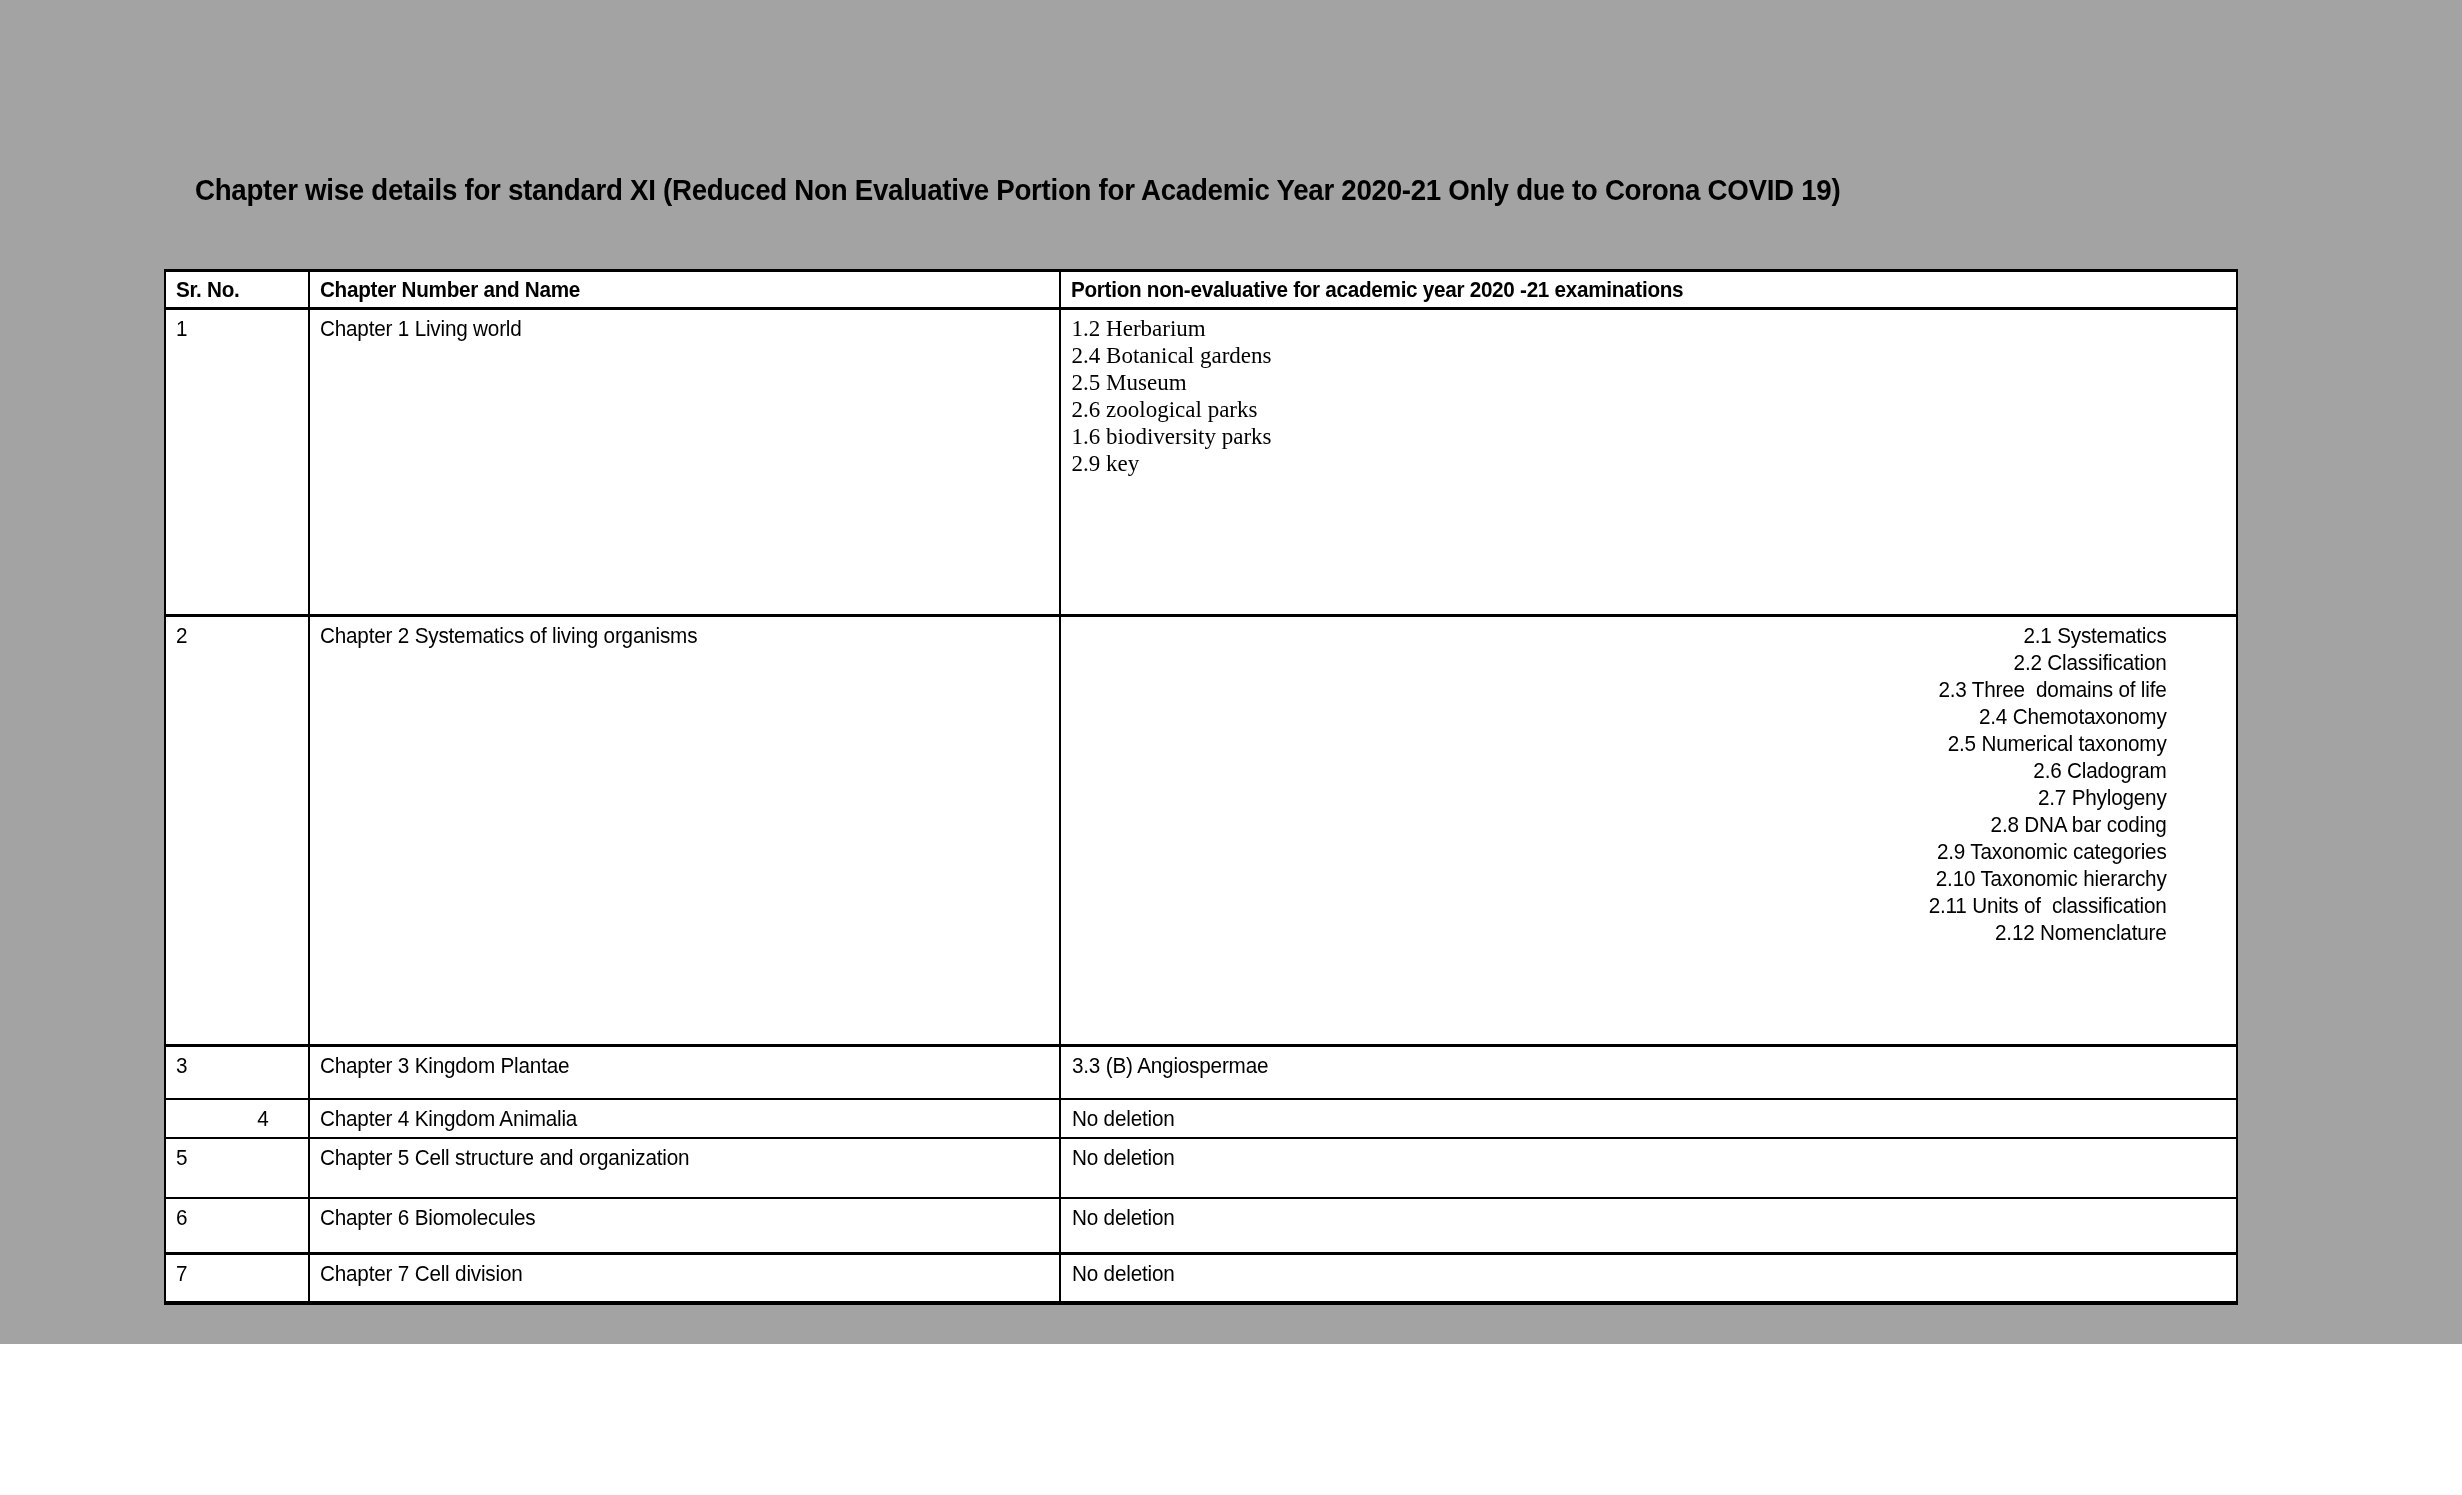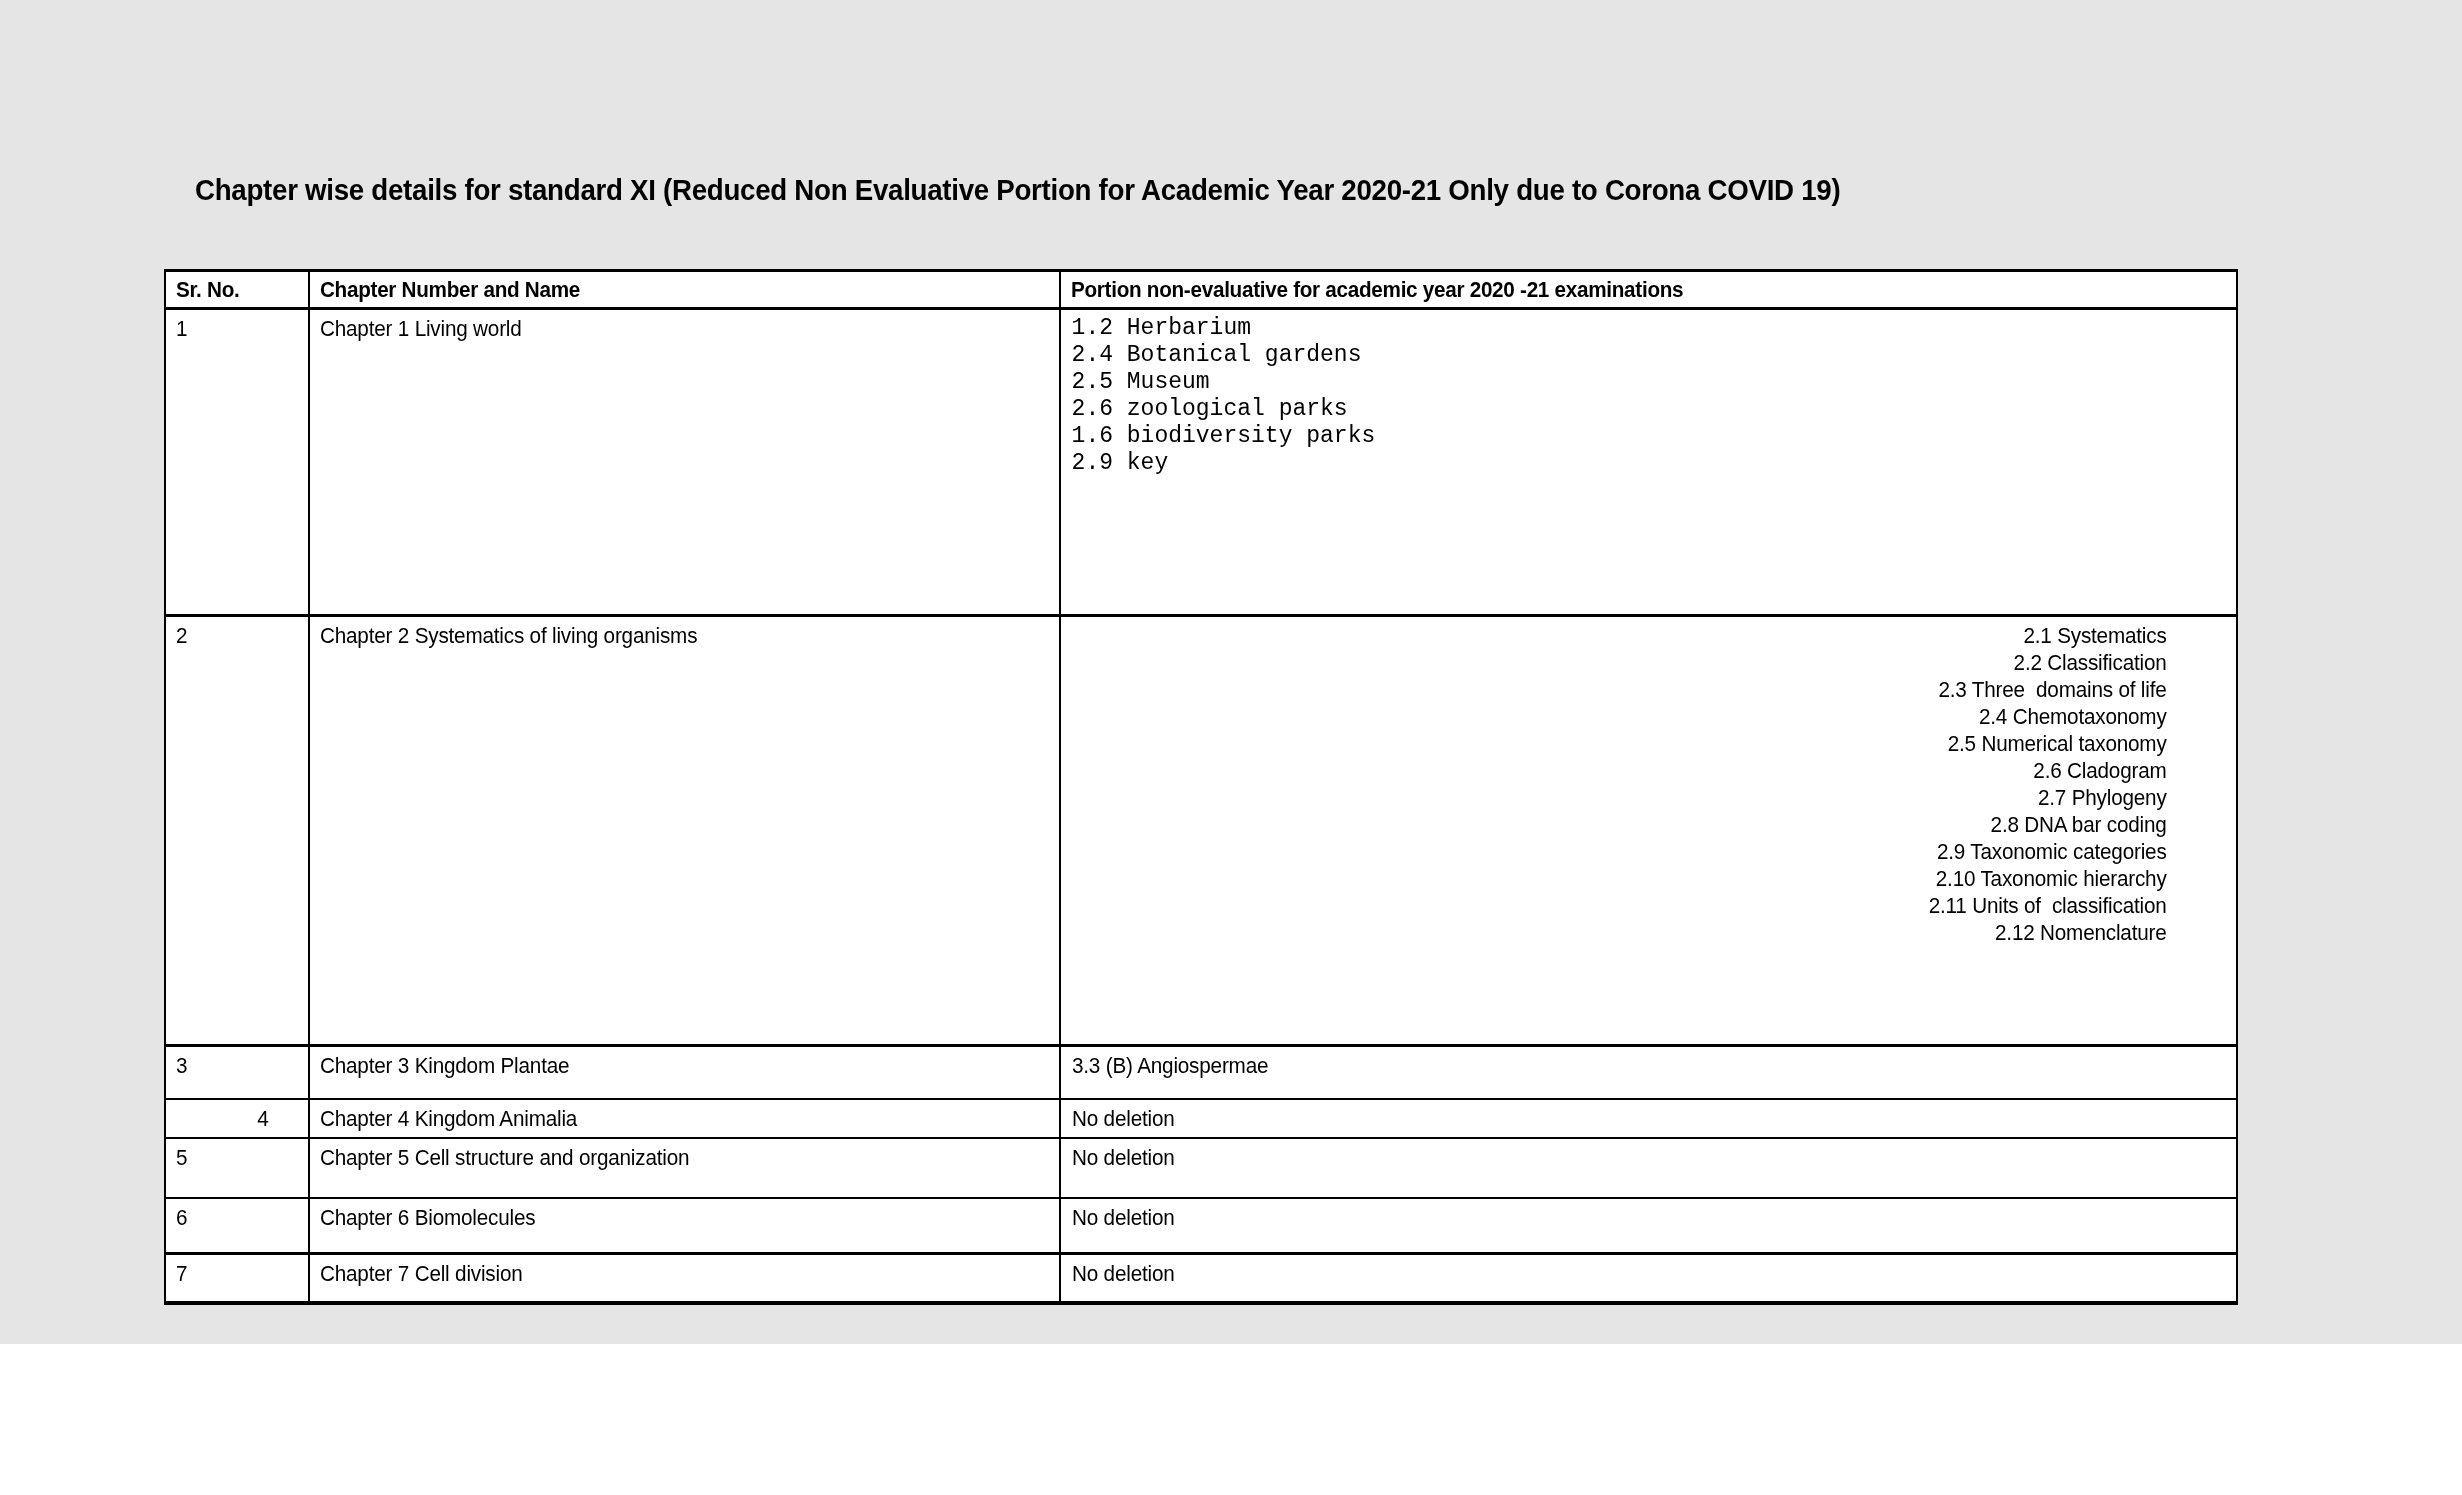--- a/index.html
+++ b/index.html
@@ -15,21 +15,21 @@
     font-family: "Liberation Sans", sans-serif;
     color: #000000;
     overflow: hidden;
   }
 
   .page {
     position: absolute;
     left: 0; top: 0;
     width: 2462px;
     height: 1344px;
-    background: #e5e5e5;
+    background: #a3a3a3;
   }
 
   
   .doc-title {
     position: absolute;
     left: 195px;
     top: 172px;
     width: 2093px;
     font-family: "Liberation Sans", sans-serif;
     font-weight: bold;
@@ -100,21 +100,21 @@
     line-height: 27px;
     letter-spacing: -0.2px;
   }
   td .cell.narrow {
     font-family: "Liberation Sans", sans-serif;
     transform: scaleX(0.94);
     transform-origin: left top;
     width: 106%;
   }
   td .cell.wide {
-    font-family: Liberation Mono, monospace;
+    font-family: Liberation Serif, serif;
     transform: none;
   }
 
   
   .portion-spaced { line-height: 50px; padding-top: 3.5px; }
   .portion-spaced .pitem { white-space: nowrap; font-size: 23px; letter-spacing: 0px; }
 
   
   .portion-tight { line-height: 33px; padding-top: 4.4px; text-align: right; }
   .portion-tight .pitem {

